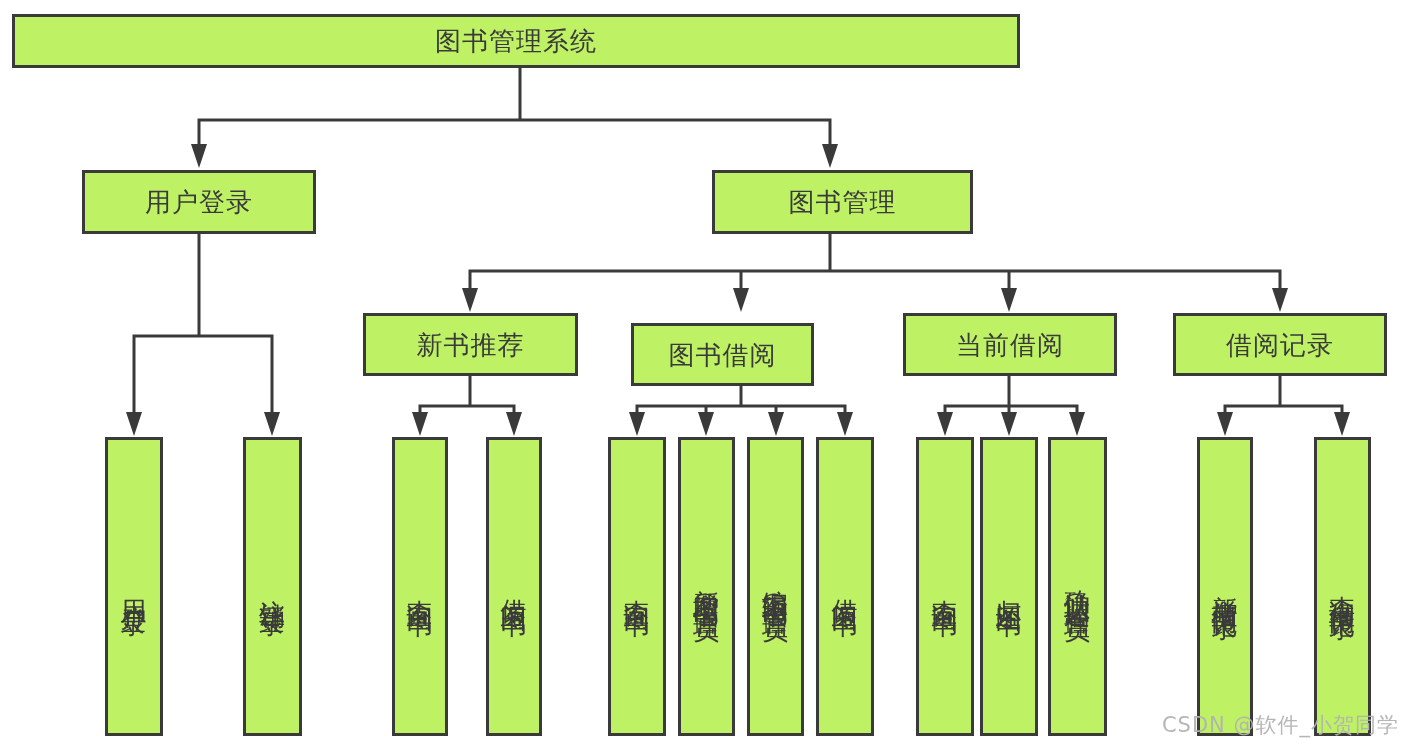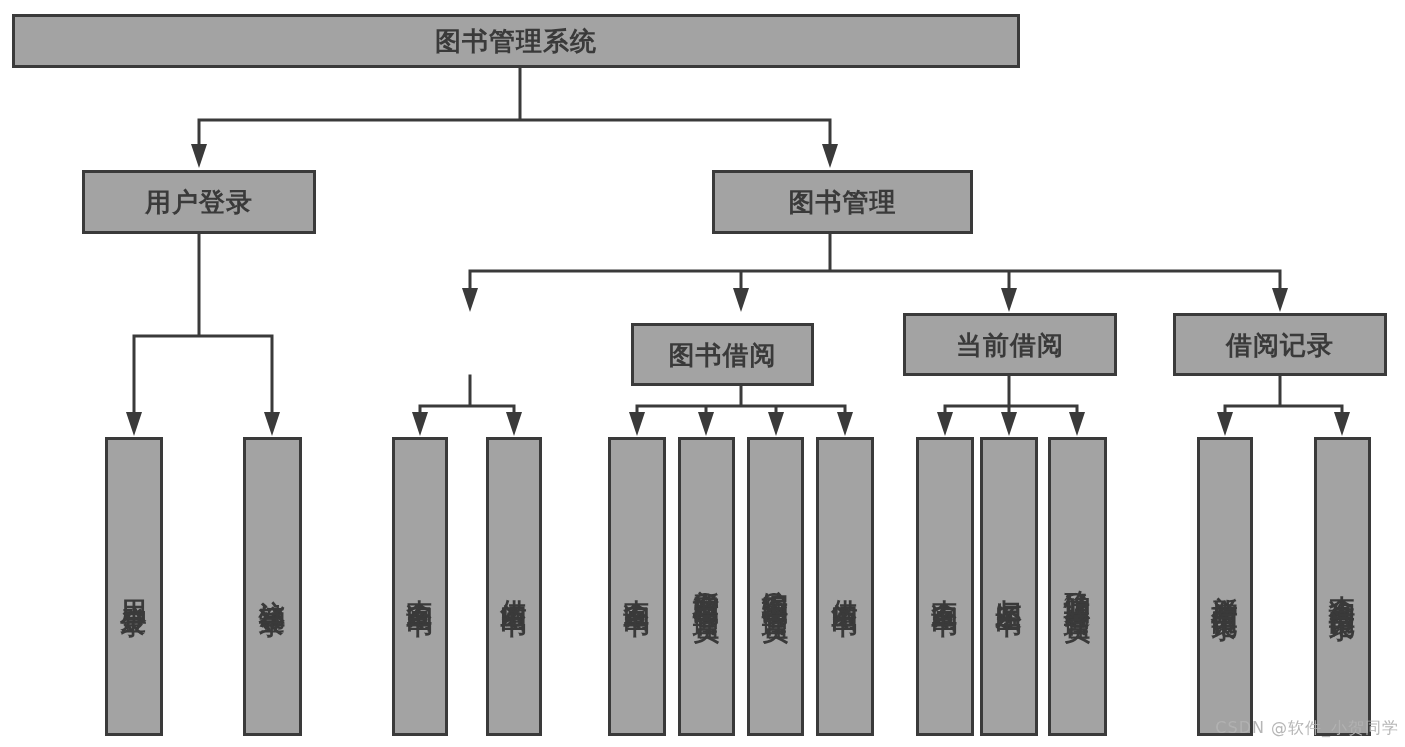--- a/index.html
+++ b/index.html
@@ -18,46 +18,45 @@
   .wires {
     position: absolute;
     left: 0; top: 0;
     width: 1405px; height: 747px;
     z-index: 1;
   }
   .box {
     position: absolute;
     box-sizing: border-box;
     border: 3px solid #3a3a3a;
-    background: #a3a3a3;
+    background: #bef264;
     color: #3a3a3a;
     display: flex;
     align-items: center;
     justify-content: center;
     z-index: 2;
     font-size: 26px;
     line-height: 1;
     white-space: nowrap;
-    font-weight: bold;
   }
   .box.h span {
     letter-spacing: 1px;
   }
   .box.v span {
     writing-mode: vertical-rl;
     text-orientation: mixed;
     letter-spacing: 4px;
     font-size: 26px;
   }
   .watermark {
     position: absolute;
     right: 6px;
     bottom: 8px;
     z-index: 3;
-    font-size: 16px;
+    font-size: 21px;
     color: rgba(178, 178, 178, 0.95);
     letter-spacing: 1px;
     white-space: nowrap;
   }
 </style>
 </head>
 <body>
 
 <div class="canvas">
 
@@ -115,20 +114,23 @@
     <span>图书管理系统</span>
   </div>
 
   <div class="box h" style="left:82px; top:170px; width:234px; height:64px">
     <span>用户登录</span>
   </div>
   <div class="box h" style="left:712px; top:170px; width:261px; height:64px">
     <span>图书管理</span>
   </div>
 
+  <div class="box h" style="left:363px; top:313px; width:215px; height:63px">
+    <span>新书推荐</span>
+  </div>
   <div class="box h" style="left:631px; top:323px; width:183px; height:63px">
     <span>图书借阅</span>
   </div>
   <div class="box h" style="left:1173px; top:313px; width:214px; height:63px">
     <span>借阅记录</span>
   </div>
   <div class="box h" style="left:903px; top:313px; width:214px; height:63px">
     <span>当前借阅</span>
   </div>
 

